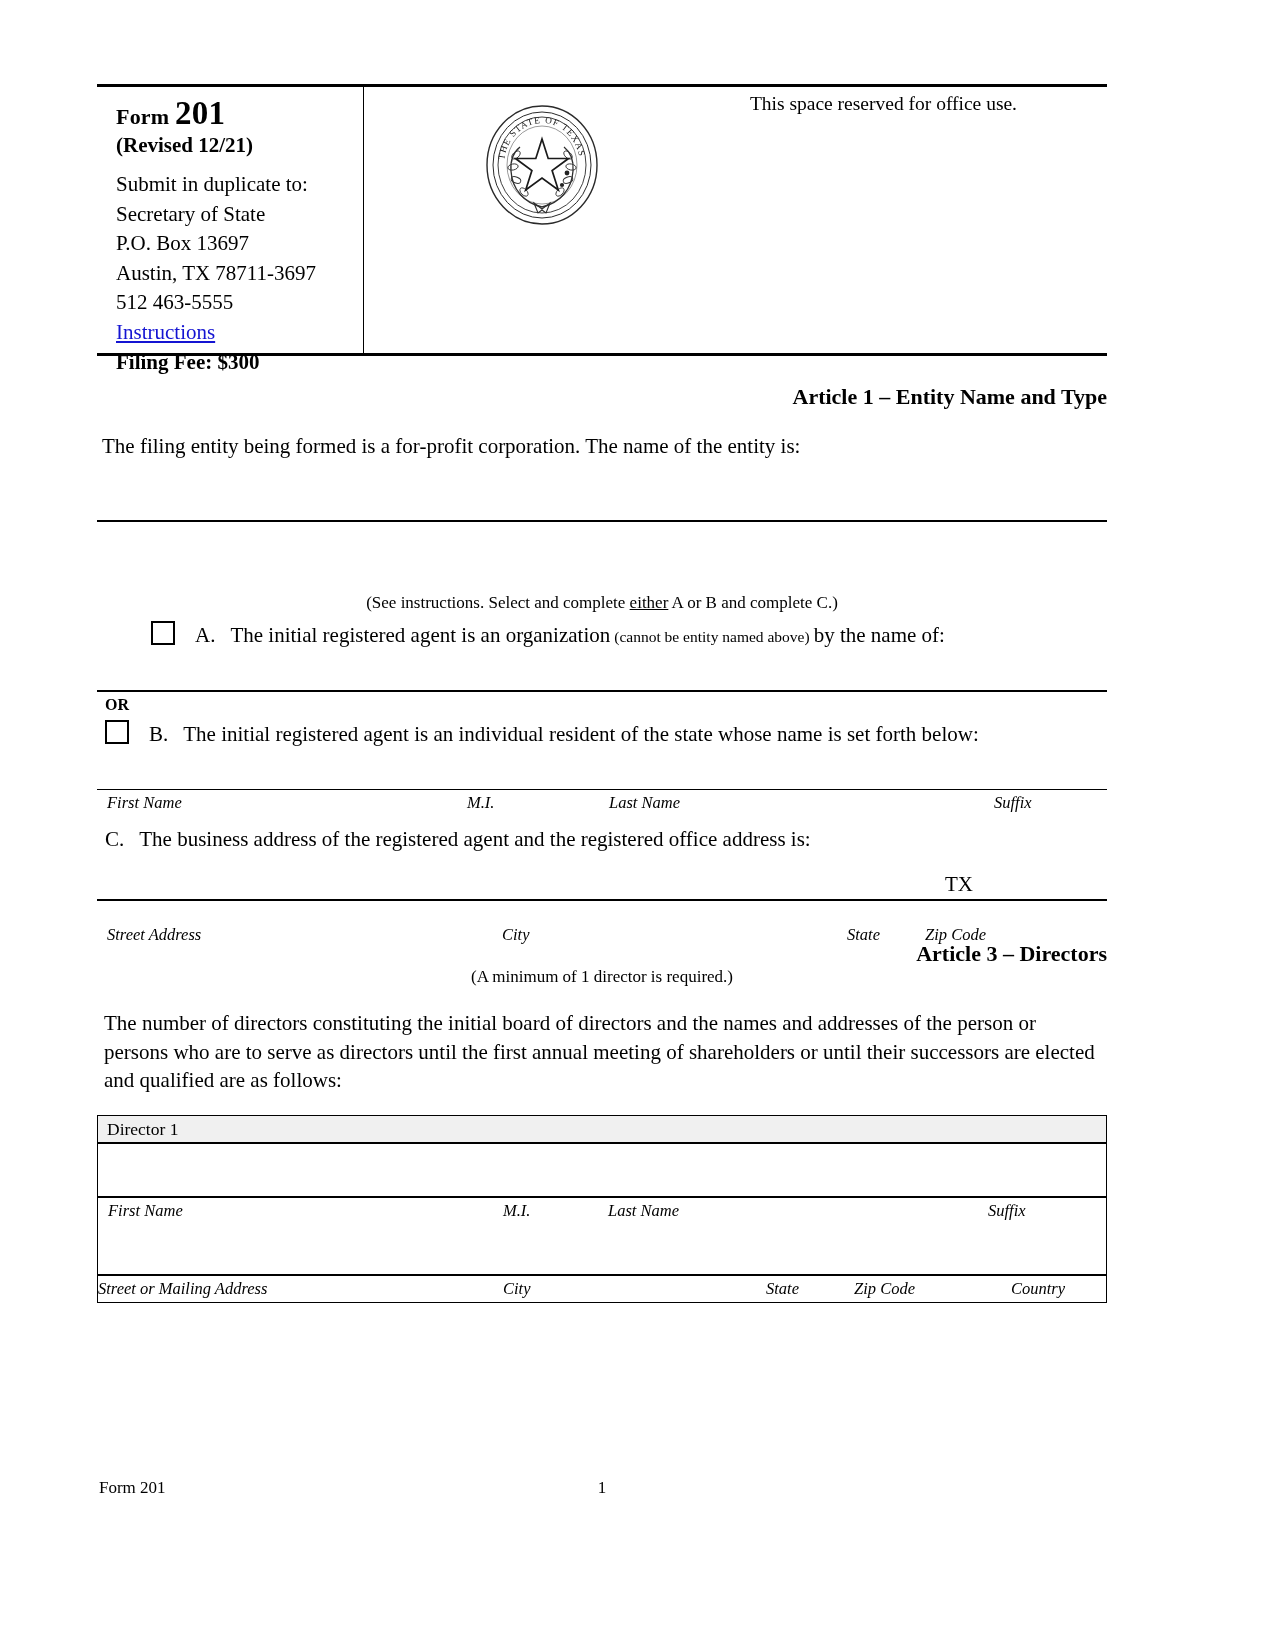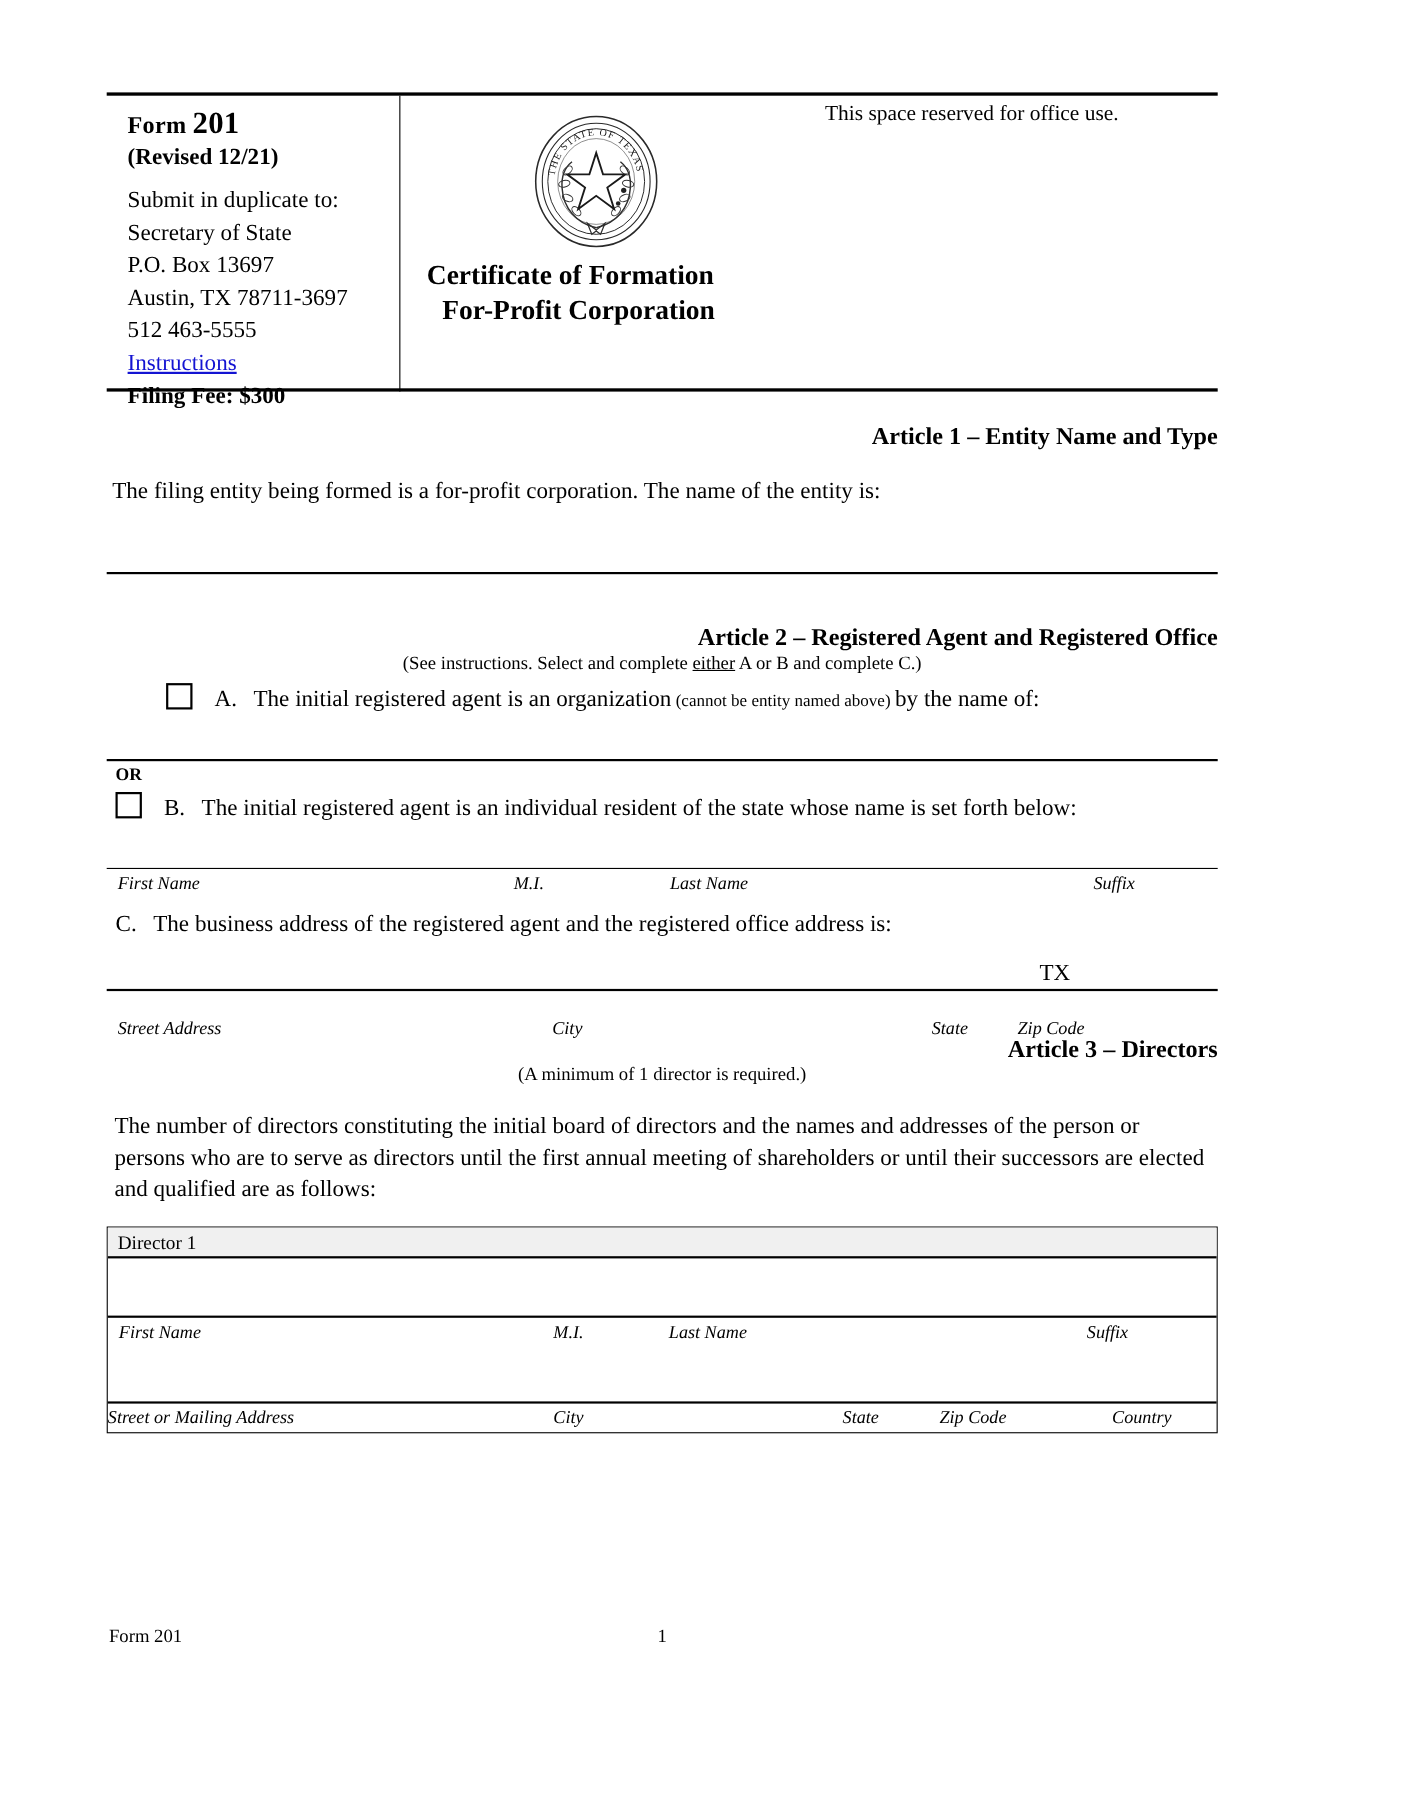--- a/index.html
+++ b/index.html
@@ -49,21 +49,21 @@
     border-right: 1.5px solid #000;
     box-sizing: border-box;
     padding: 12px 0 0 19px;
   }
   .form-no {
     font-weight: bold;
     font-size: 22px;
     line-height: 28px;
     letter-spacing: 0.2px;
   }
-  .form-no .big { font-size: 28px; }
+  .form-no .big { font-size: 33px; }
   .revised {
     font-weight: bold;
     font-size: 21px;
     line-height: 29px;
   }
   .submit-block {
     margin-top: 10px;
     font-size: 21px;
     line-height: 29.5px;
   }
@@ -263,36 +263,31 @@
           <ellipse cx="96" cy="77" rx="5" ry="3" fill="none" stroke="#333" stroke-width="0.9" transform="rotate(-22 96 77)"></ellipse>
           <ellipse cx="88" cy="89" rx="5" ry="3" fill="none" stroke="#333" stroke-width="0.9" transform="rotate(-46 88 89)"></ellipse>
           <circle cx="95" cy="70" r="2.4" fill="#222"></circle>
           <circle cx="90" cy="82" r="2.1" fill="#222"></circle>
 
           <path d="M 62 100 L 70 106 L 78 100 L 74 110 L 70 107 L 66 110 Z" fill="none" stroke="#2e2e2e" stroke-width="1.1"></path>
 
           <polygon points="70,36 76.2,55.5 96.5,55.5 80.1,67.5 86.3,87 70,75 53.7,87 59.9,67.5 43.5,55.5 63.8,55.5" fill="none" stroke="#1a1a1a" stroke-width="1.7"></polygon>
         </svg>
 
-        <div class="cert-title">
-          <div>Certificate of Formation</div>
-          <div class="l2">For-Profit Corporation</div>
-        </div>
       </div>
     </div>
 
     <div class="abs art-head" style="left:0; top:384px; width:1010px;">Article 1 – Entity Name and Type</div>
 
     <div class="abs body-text" style="left:5px; top:432px; width:1000px;">The filing entity being formed is a for-profit corporation.  The name of the entity is:</div>
 
     <div class="abs" style="left:0; top:460px; width:1010px; height:60px;"></div>
     <div class="abs rule-thick" style="left:0; top:520px; width:1010px;"></div>
 
 
-    <div class="abs art-head" style="left:0; top:566px; width:1010px;">Article 2 – Registered Agent and Registered Office</div>
 
     <div class="abs art-sub" style="left:0; top:593px; width:1010px;">
       <span>(See instructions. Select and complete </span><span style="text-decoration:underline;">either</span><span> A or B and complete C.)</span>
     </div>
 
     <div class="abs" style="left:8px; top:621px; width:1000px;margin-left:46px;">
       <span class="cbox"></span>
       <span style="display:inline-block; width:12px;"></span>
       <span style="font-size:21px;">A.</span>
       <span style="display:inline-block; width:7px;"></span>

